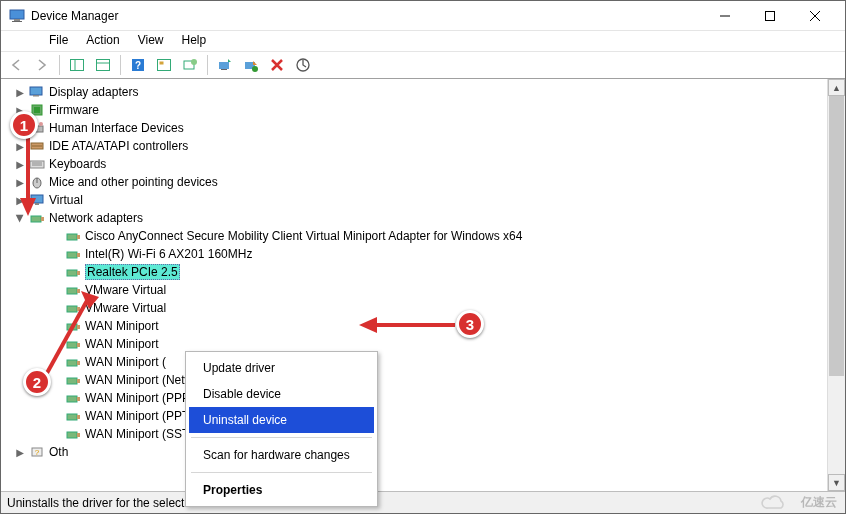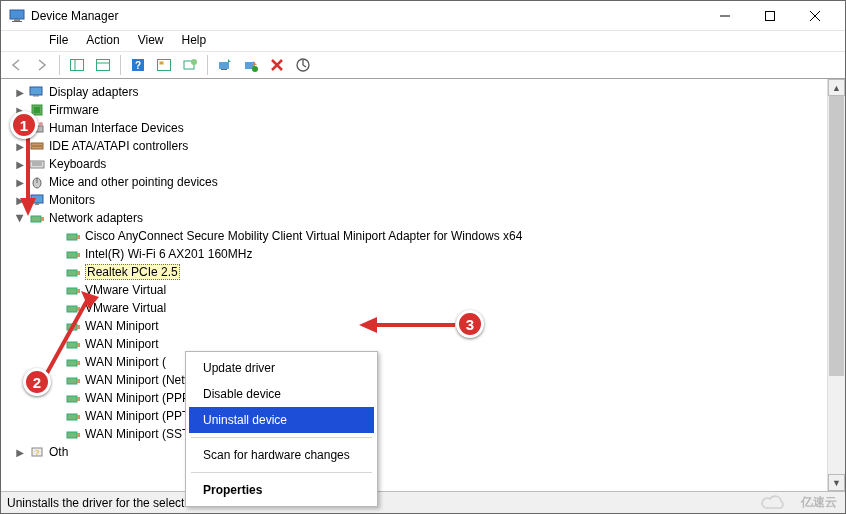--- a/index.html
+++ b/index.html
@@ -87,21 +87,21 @@
     white-space: nowrap;
   }
   .twisty {
     width:18px; color:#6a6a6a;font-size:10px; text-align:center;display:inline-block;
   }
   .node .icon {
     width:16px; height:16px; margin-right:4px;
     display:inline-flex;align-items:center;justify-content:center;
   }
   .node .label { }
-  .node.selected .label { background:#fef9c3; border:1px dotted #66a; padding:0 1px;}
+  .node.selected .label { background:#5eead4; border:1px dotted #66a; padding:0 1px;}
   .node.child { padding-left: 64px; }
   .node.category { padding-left: 28px; }
   .node.category.withtwisty { padding-left: 10px; }
   
   .context-menu {
     position: absolute;
     left: 184px; top: 272px;
     width: 193px;
     background:#fff;
     border:1px solid #b8b8b8;
@@ -333,21 +333,21 @@
     </div>
 
     <div class="node category withtwisty">
       <span class="twisty">▶</span>
       <span class="icon">
           <svg width="16" height="16">
             <rect x="2" y="3" width="12" height="8" fill="#5aa0d9" stroke="#2c5aa0"></rect>
             <rect x="6" y="11" width="4" height="2" fill="#888"></rect>
           </svg>
         </span>
-      <span class="label">Monitors</span>
+      <span class="label">Virtual</span>
     </div>
 
     <div class="node category withtwisty">
       <span class="twisty" style="transform:rotate(90deg);">▶</span>
       <span class="icon">
           <svg width="16" height="16">
             <rect x="2" y="6" width="10" height="6" fill="#7ab87a" stroke="#3a7"></rect>
             <rect x="12" y="7" width="3" height="4" fill="#c96"></rect>
           </svg>
         </span>

